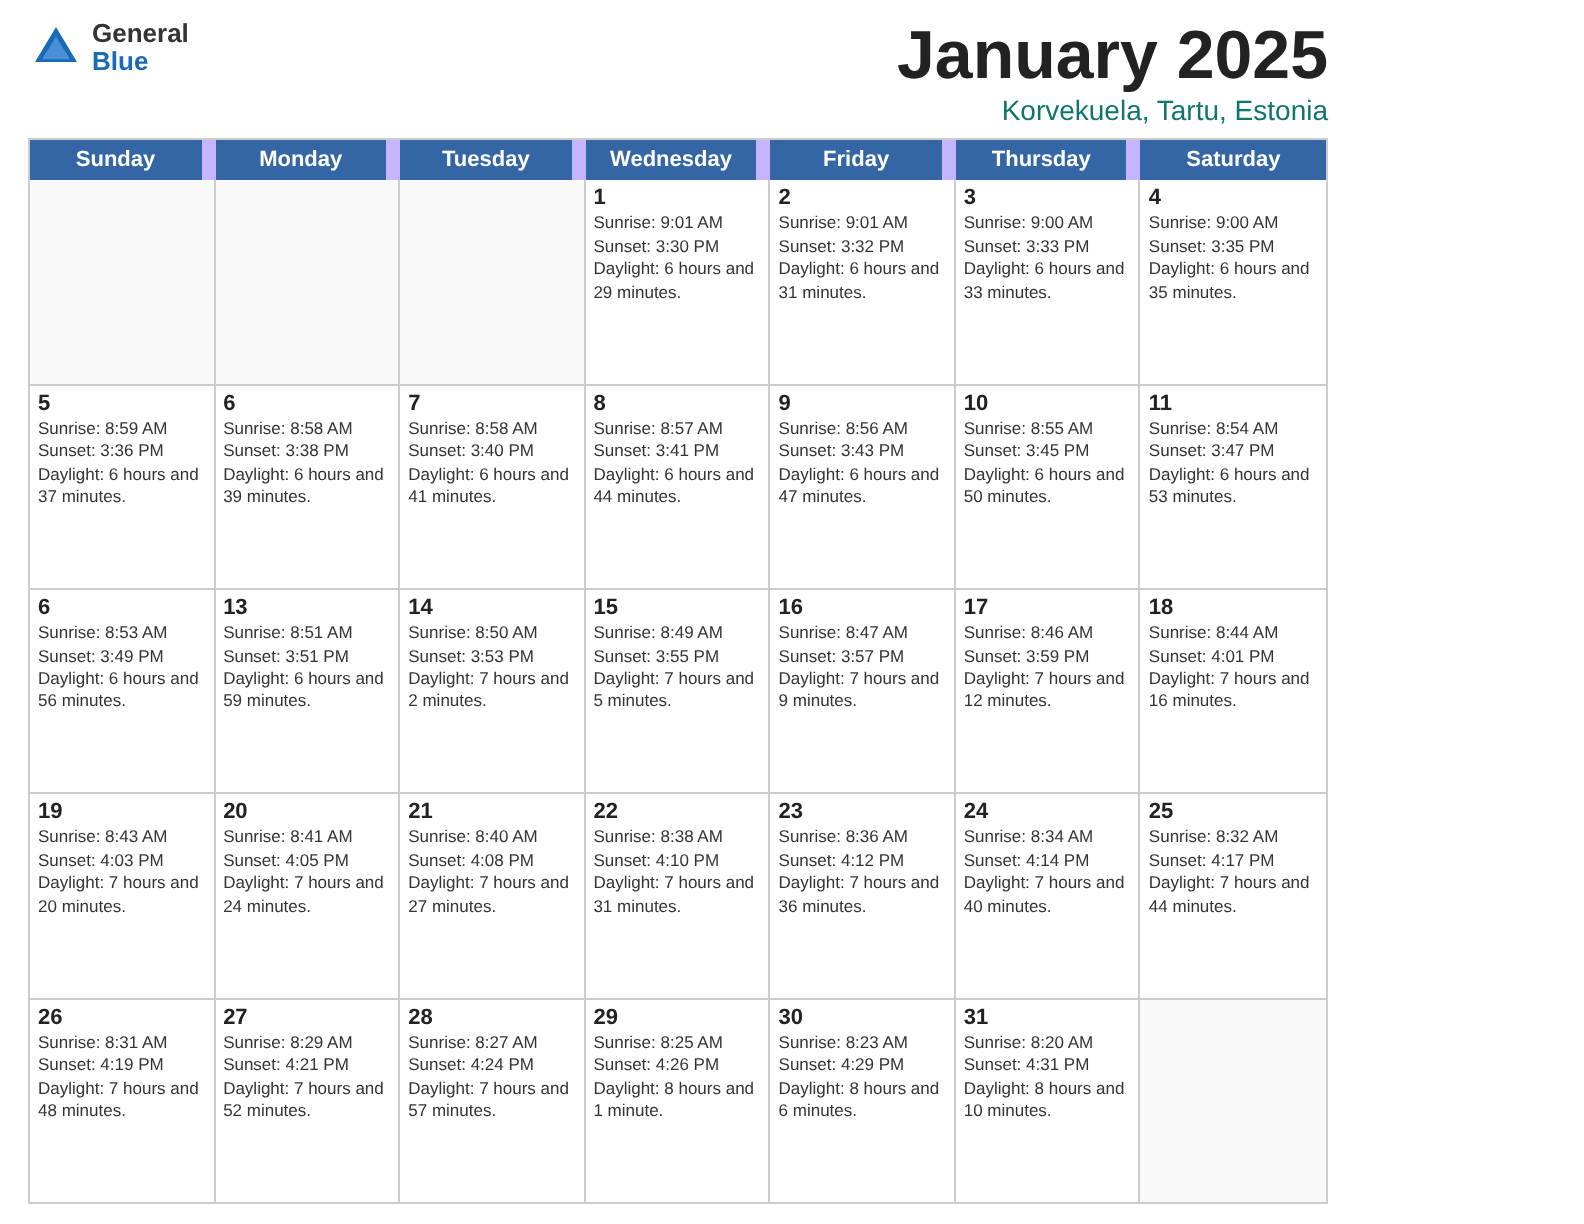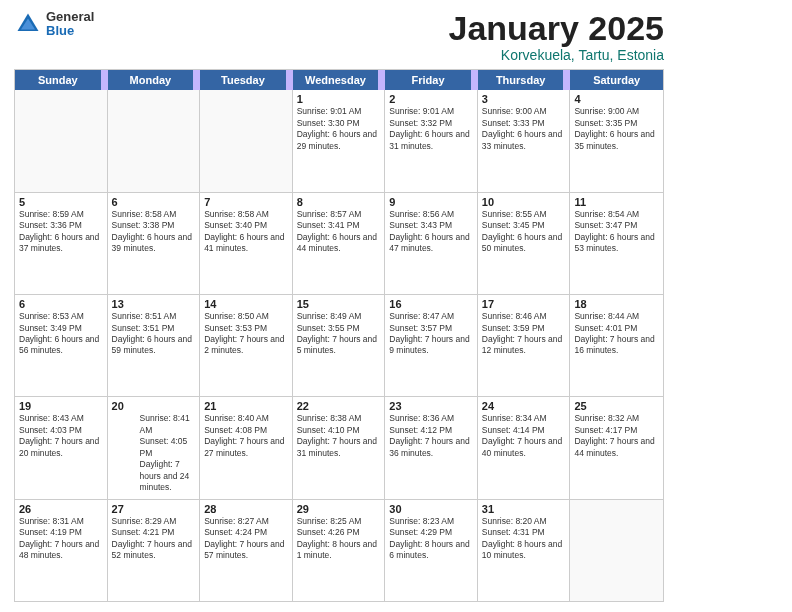--- a/index.html
+++ b/index.html
@@ -260,21 +260,21 @@
         </div>
         <div class="cal-row">
           <div class="cal-cell">
             <div class="day-num">19</div>
             <div class="day-info" style="white-space: pre-line;">Sunrise: 8:43 AM
 Sunset: 4:03 PM
 Daylight: 7 hours and 20 minutes.</div>
           </div>
           <div class="cal-cell">
             <div class="day-num">20</div>
-            <div class="day-info" style="white-space: pre-line; margin-left: 28px;">Sunrise: 8:41 AM
+            <div class="day-info" style="white-space: pre-line;">Sunrise: 8:41 AM
 Sunset: 4:05 PM
 Daylight: 7 hours and 24 minutes.</div>
           </div>
           <div class="cal-cell">
             <div class="day-num">21</div>
             <div class="day-info" style="white-space: pre-line;">Sunrise: 8:40 AM
 Sunset: 4:08 PM
 Daylight: 7 hours and 27 minutes.</div>
           </div>
           <div class="cal-cell">

